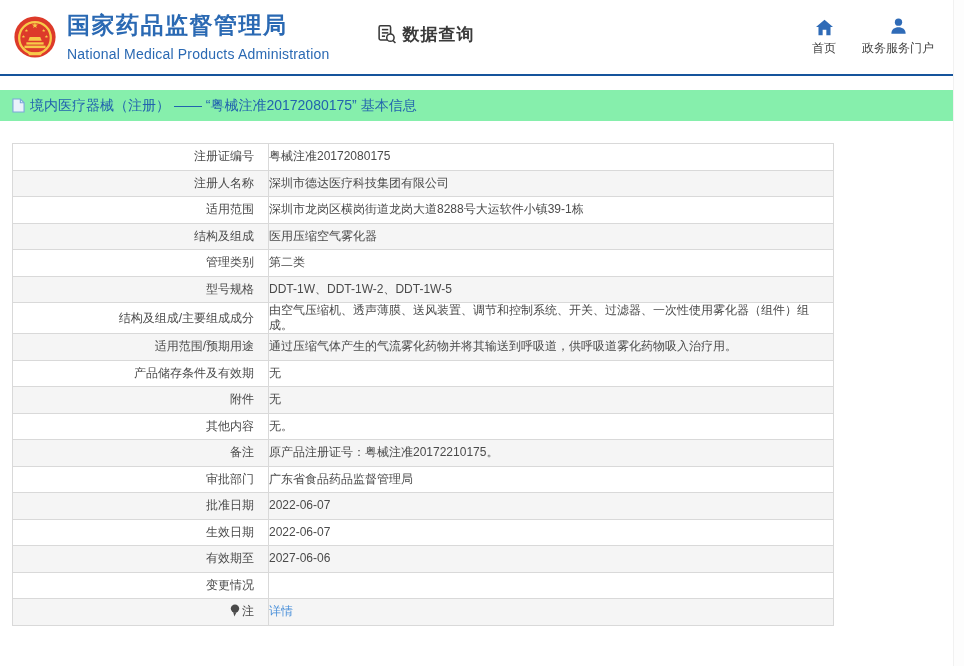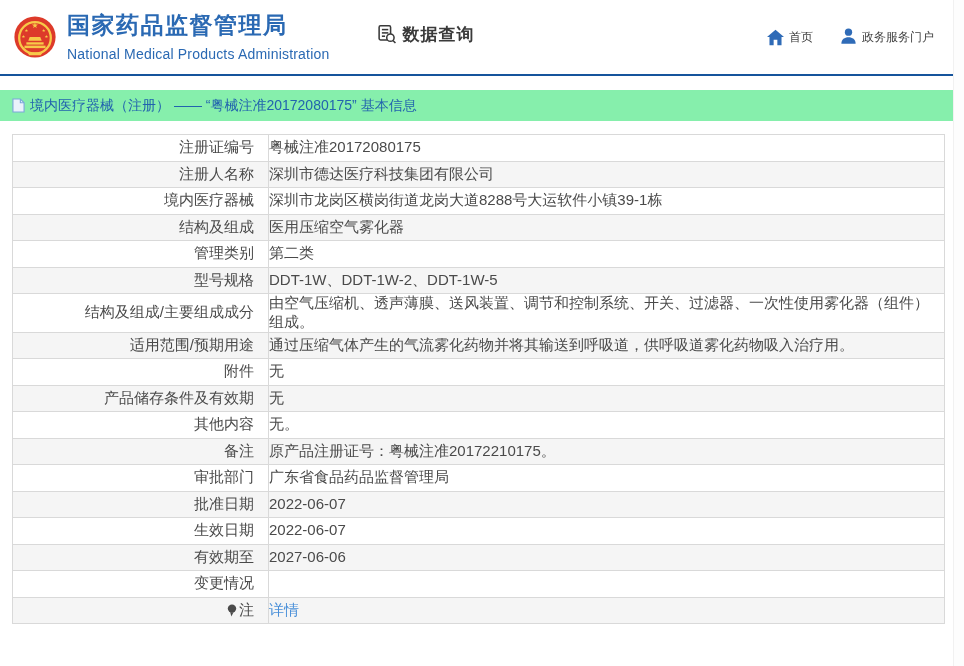--- a/index.html
+++ b/index.html
@@ -9,33 +9,33 @@
   
   .header { height:74px; display:flex; align-items:center; padding:0 30px 0 12px; background:#fff; }
   .logo-group { display:flex; align-items:center; }
   .emblem { width:46px; height:46px; flex:0 0 auto; }
   .org-names { margin-left:9px; }
   .org-zh { font-size:23px; font-weight:bold; color:#2a69b3; letter-spacing:1.5px; line-height:1.15; }
   .org-en { font-size:14px; color:#2a69b3; margin-top:8px; letter-spacing:.2px; }
   .section-label { display:flex; align-items:flex-start; gap:5px; margin-left:46px; margin-top:-6px;
     color:#3a3a3a; font-size:17px; font-weight:600; letter-spacing:1px; cursor:pointer; }
   .header-nav { margin-left:auto; display:flex; gap:26px; }
-  .nav-item { display:flex; flex-direction:row; align-items:center; gap:4px;
+  .nav-item { display:flex; flex-direction:column; align-items:center; gap:4px;
     font-size:12px; color:#3f3f3f; text-decoration:none; cursor:pointer; }
   .nav-item .ic { height:18px; display:flex; align-items:flex-end; }
 
   
   .blue-line { height:2px; background:#15549c; margin-right:11px; }
   .title-bar { height:31px; margin:14px 11px 0 0; background:#86efac;
     display:flex; align-items:center; padding-left:12px; gap:5px;
     color:#2263ae; font-size:14px; }
 
   
-  .info-table { width:933px; margin:13px 19px 0 12px; border-collapse:collapse;
-    font-size:15px; color:#4a4a4a; table-layout:fixed; }
+  .info-table { width:822px; margin:22px 19px 0 12px; border-collapse:collapse;
+    font-size:12px; color:#4a4a4a; table-layout:fixed; }
   .info-table td { border:1px solid #d9d9d9; height:26.5px; line-height:1.25;
     background:#fff; vertical-align:middle; }
   .info-table tr:nth-child(even) td { background:#f5f5f5; }
   .label-cell { width:256px; text-align:right; padding-right:14px; }
   .value-cell { padding-right:8px; }
   .detail-link { color:#4a90d9; text-decoration:none; cursor:pointer; }
   .balloon-icon { display:inline-block; vertical-align:-2px; margin-right:2px; }
 
   .right-gutter { position:fixed; top:0; right:0; width:11px; height:666px;
     background:#fdfdfd; border-left:1px solid #f1f1f1; }
@@ -115,21 +115,21 @@
     <tbody id="info-tbody">
         <tr>
           <td class="label-cell"><span>注册证编号</span></td>
           <td class="value-cell"><span>粤械注准20172080175</span></td>
         </tr>
         <tr>
           <td class="label-cell"><span>注册人名称</span></td>
           <td class="value-cell"><span>深圳市德达医疗科技集团有限公司</span></td>
         </tr>
         <tr>
-          <td class="label-cell"><span>境内医疗器械</span></td>
+          <td class="label-cell"><span>适用范围</span></td>
           <td class="value-cell"><span>深圳市龙岗区横岗街道龙岗大道8288号大运软件小镇39-1栋</span></td>
         </tr>
         <tr>
           <td class="label-cell"><span>结构及组成</span></td>
           <td class="value-cell"><span>医用压缩空气雾化器</span></td>
         </tr>
         <tr>
           <td class="label-cell"><span>管理类别</span></td>
           <td class="value-cell"><span>第二类</span></td>
         </tr>
@@ -139,25 +139,25 @@
         </tr>
         <tr>
           <td class="label-cell"><span>结构及组成/主要组成成分</span></td>
           <td class="value-cell"><span>由空气压缩机、透声薄膜、送风装置、调节和控制系统、开关、过滤器、一次性使用雾化器（组件）组成。</span></td>
         </tr>
         <tr>
           <td class="label-cell"><span>适用范围/预期用途</span></td>
           <td class="value-cell"><span>通过压缩气体产生的气流雾化药物并将其输送到呼吸道，供呼吸道雾化药物吸入治疗用。</span></td>
         </tr>
         <tr>
-          <td class="label-cell"><span>附件</span></td>
+          <td class="label-cell"><span>产品储存条件及有效期</span></td>
           <td class="value-cell"><span>无</span></td>
         </tr>
         <tr>
-          <td class="label-cell"><span>产品储存条件及有效期</span></td>
+          <td class="label-cell"><span>附件</span></td>
           <td class="value-cell"><span>无</span></td>
         </tr>
         <tr>
           <td class="label-cell"><span>其他内容</span></td>
           <td class="value-cell"><span>无。</span></td>
         </tr>
         <tr>
           <td class="label-cell"><span>备注</span></td>
           <td class="value-cell"><span>原产品注册证号：粤械注准20172210175。</span></td>
         </tr>

